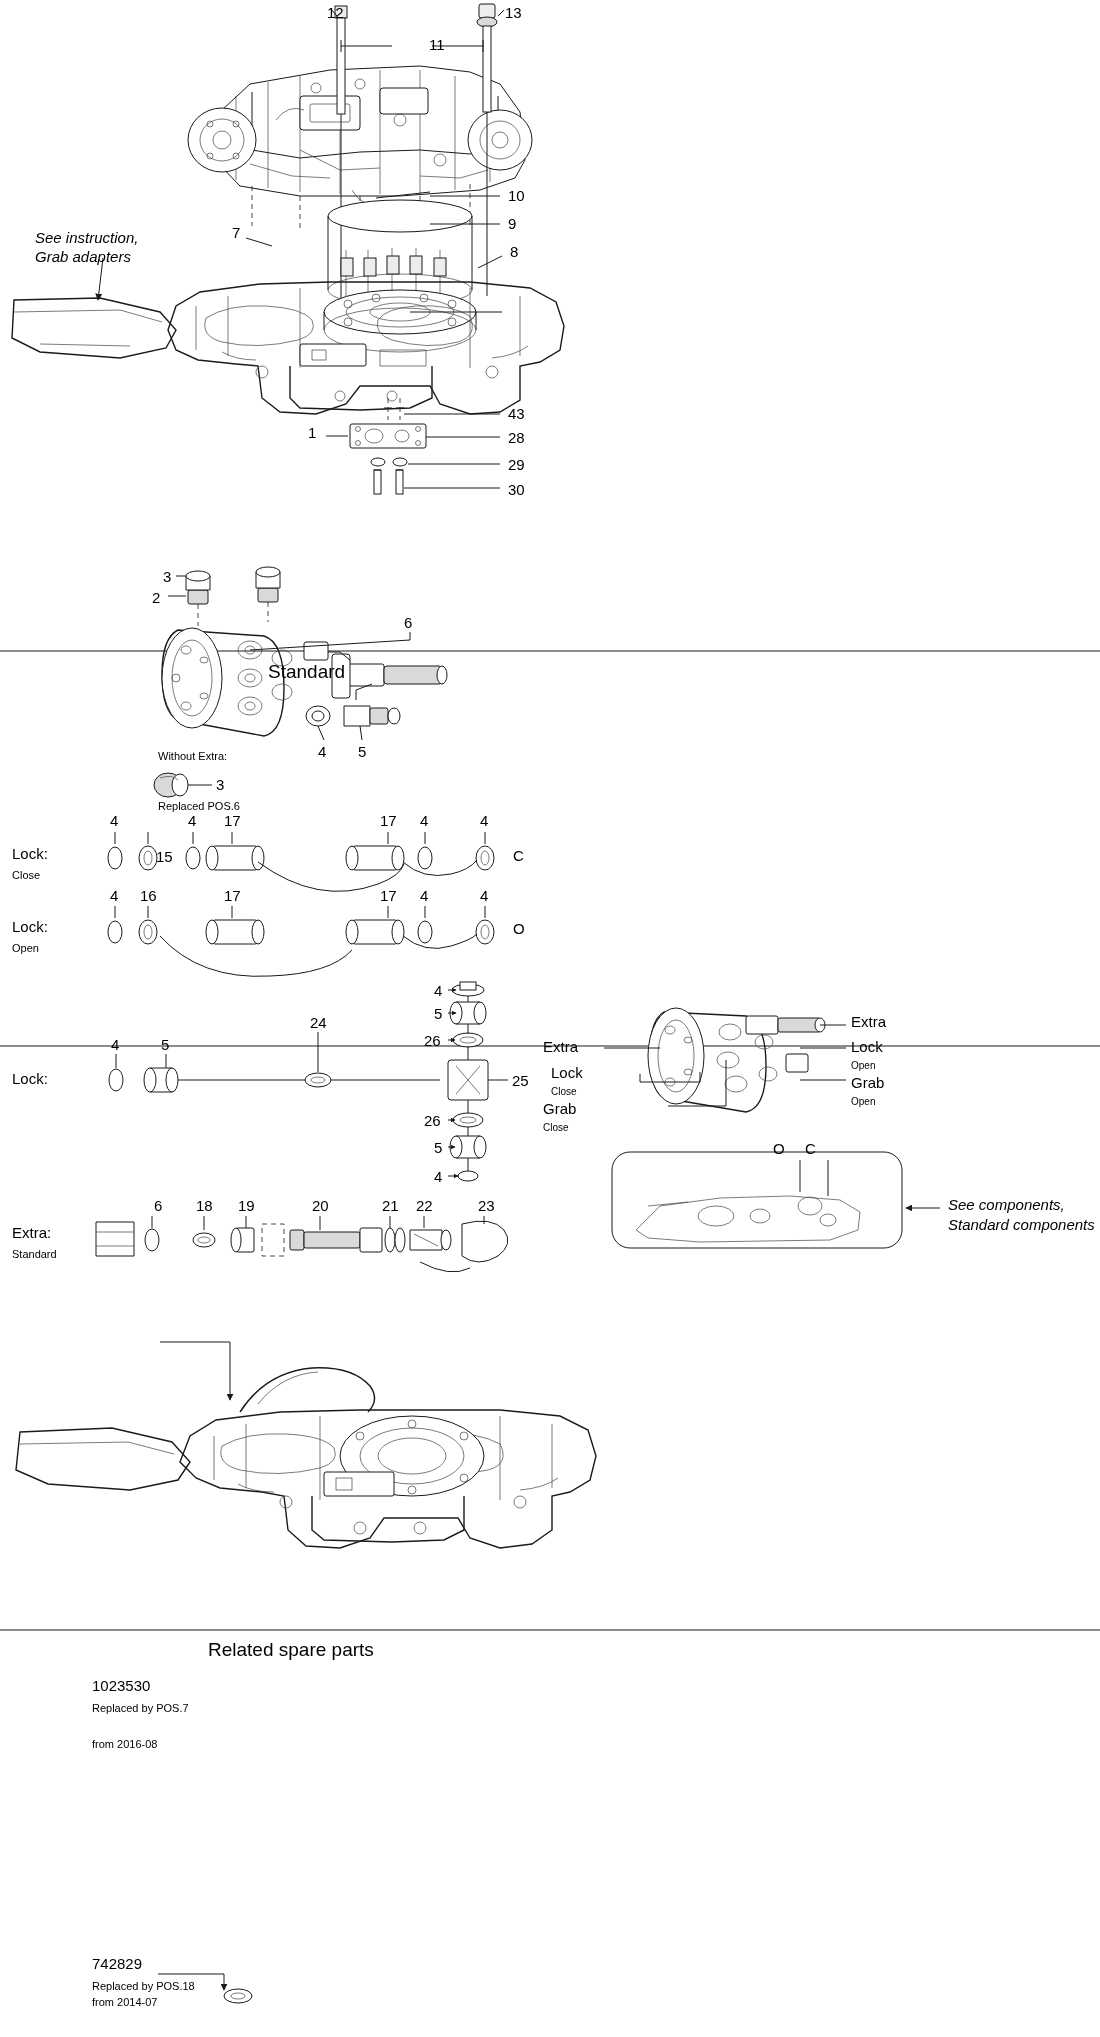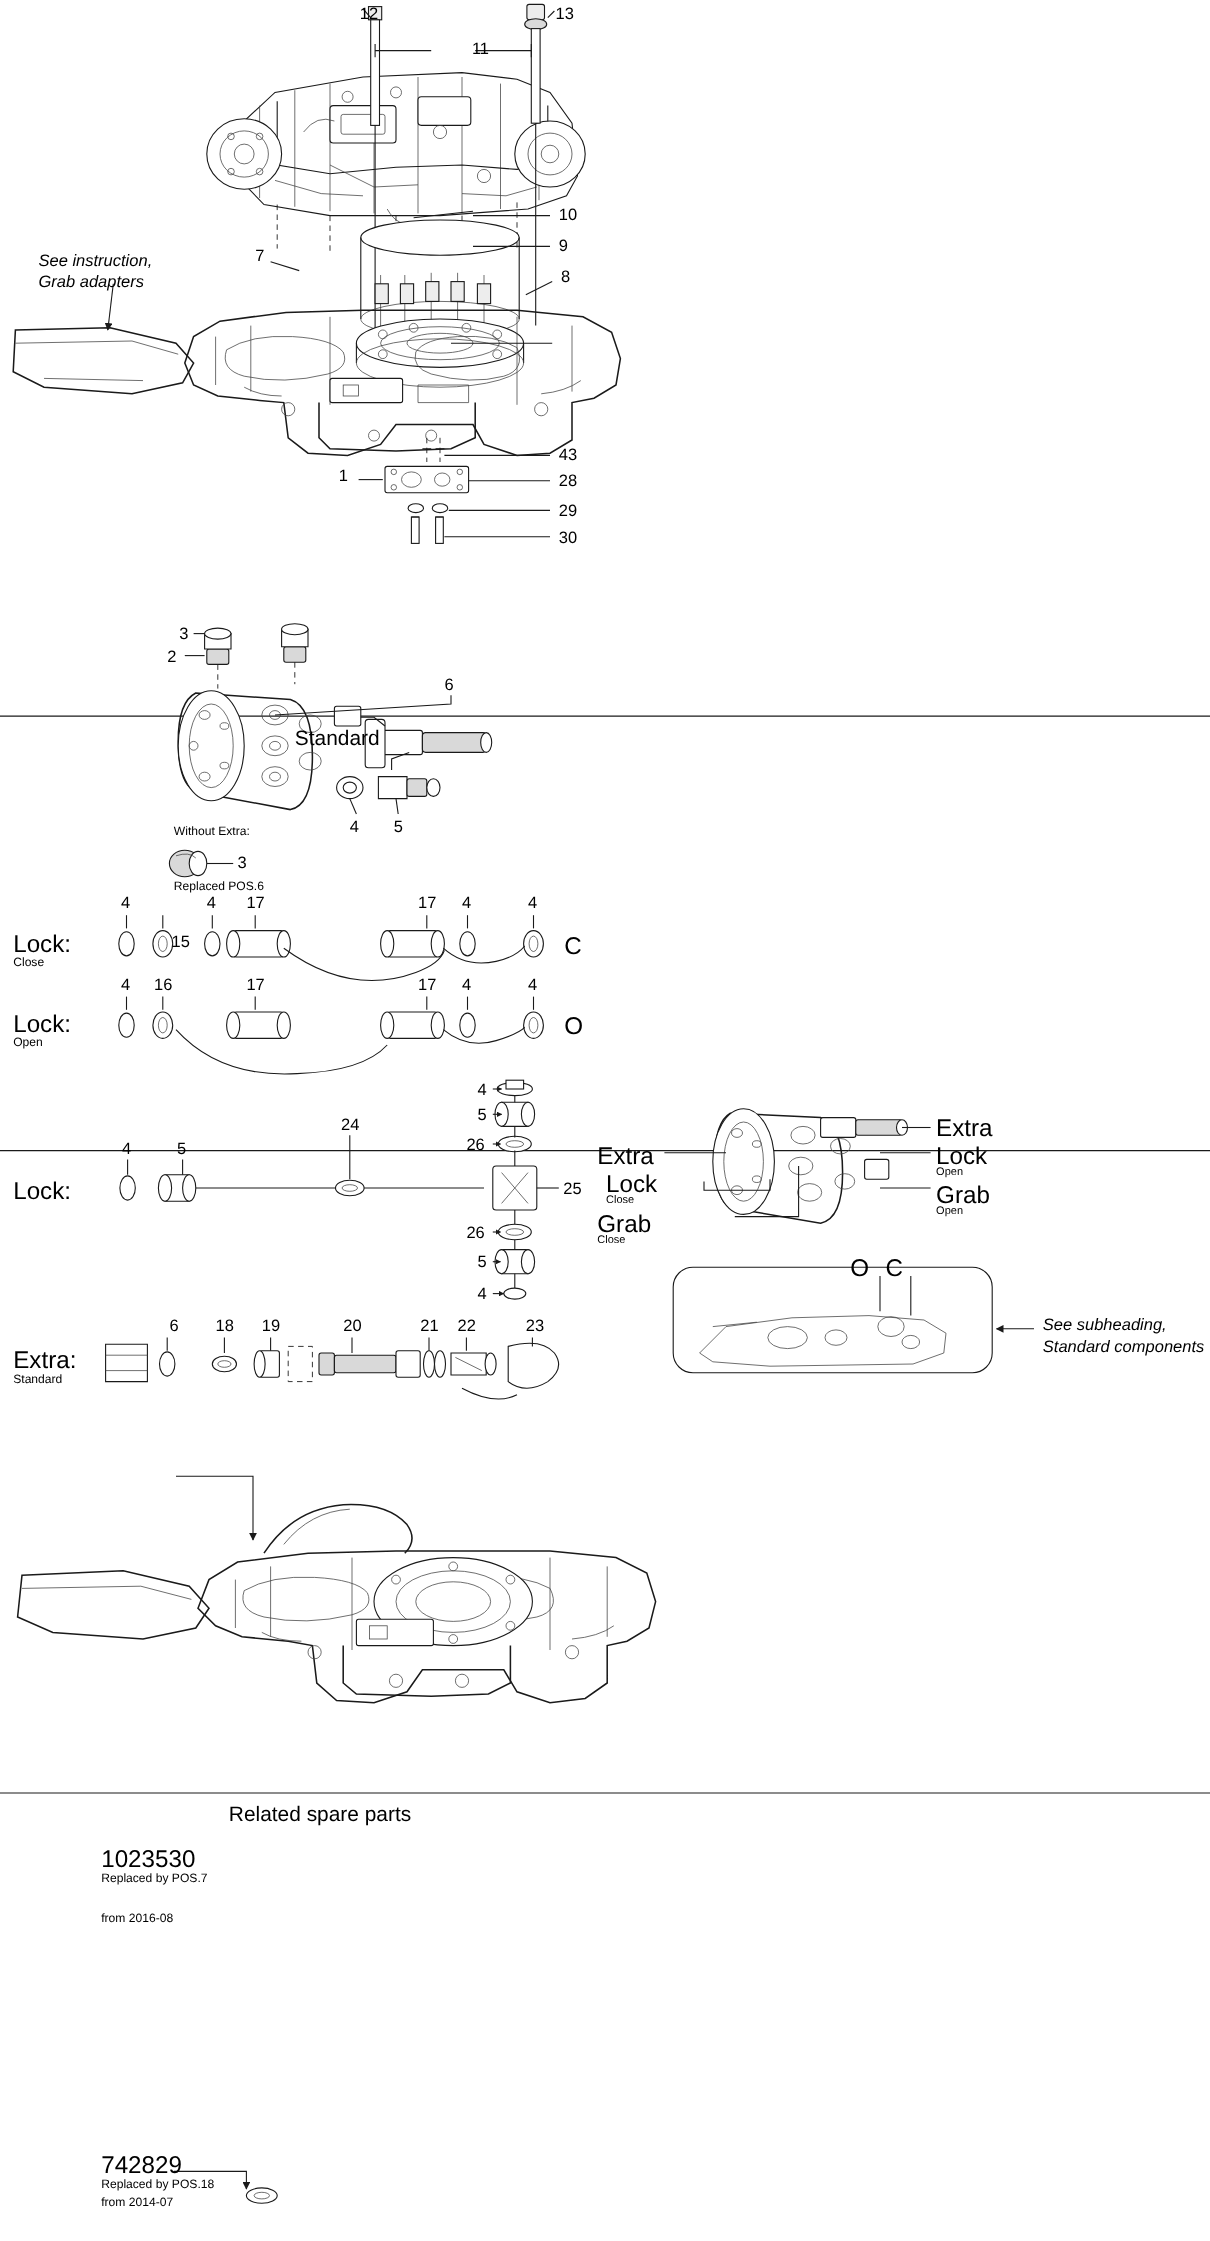--- a/index.html
+++ b/index.html
@@ -31,21 +31,21 @@
   .lbl {
     position: absolute;
     font-family: "Liberation Sans", sans-serif;
     font-size: 15px;
     line-height: 1.15;
     color: #000;
     white-space: pre;
   }
   .lbl.small { font-size: 11px; }
   .lbl.tiny  { font-size: 10px; }
-  .lbl.big   { font-size: 22px; }
+  .lbl.big   { font-size: 15px; }
   .lbl.ital  { font-style: italic; }
   .lbl.num   { font-size: 15px; }
   .sect-title {
     position: absolute;
     font-size: 19px;
     font-family: "Liberation Sans", sans-serif;
     white-space: pre;
   }
 </style>
 </head>
@@ -597,21 +597,21 @@
 
   <div class="lbl big" style="left:543px; top:1038px;">Extra</div>
   <div class="lbl big" style="left:551px; top:1064px;">Lock</div>
   <div class="lbl tiny" style="left:551px; top:1086px;">Close</div>
   <div class="lbl big" style="left:543px; top:1100px;">Grab</div>
   <div class="lbl tiny" style="left:543px; top:1122px;">Close</div>
 
   <div class="lbl big" style="left:773px; top:1140px;">O</div>
   <div class="lbl big" style="left:805px; top:1140px;">C</div>
 
-  <div class="lbl ital" style="left:948px; top:1196px;">See subheading,</div>
+  <div class="lbl ital" style="left:948px; top:1196px;">See components,</div>
   <div class="lbl ital" style="left:948px; top:1216px;">Standard components</div>
 
   <div class="sect-title" style="left:208px; top:1639px;">Related spare parts</div>
 
   <div class="lbl big" style="left:92px; top:1677px;">1023530</div>
   <div class="lbl small" style="left:92px; top:1702px;">Replaced by POS.7</div>
   <div class="lbl small" style="left:92px; top:1718px;margin-top:20px;">from 2016-08</div>
 
   <div class="lbl big" style="left:92px; top:1955px;">742829</div>
   <div class="lbl small" style="left:92px; top:1980px;">Replaced by POS.18</div>

